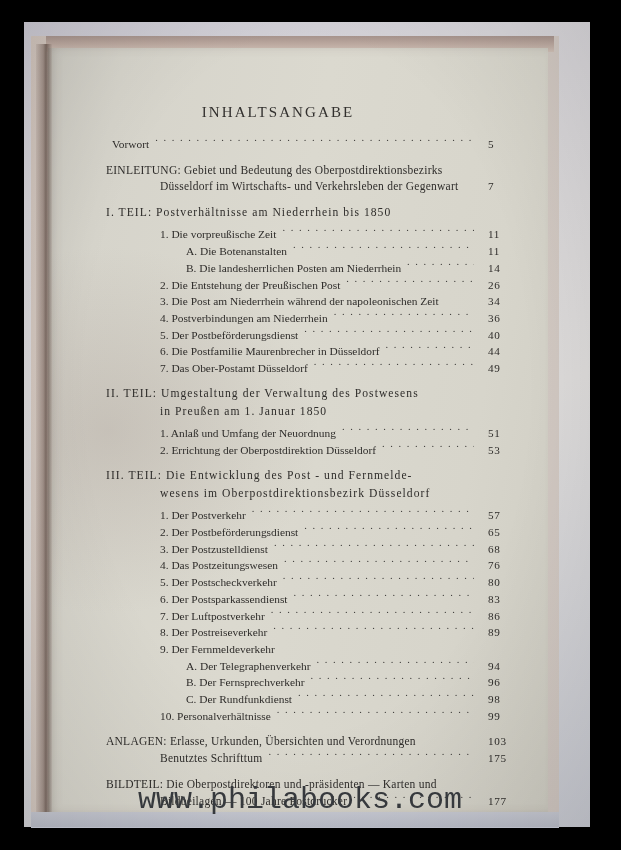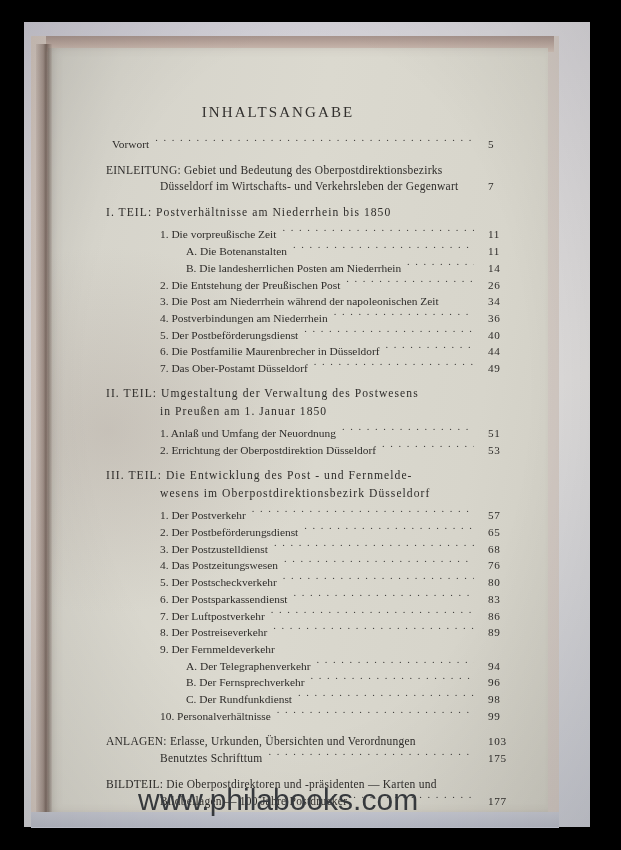--- a/index.html
+++ b/index.html
@@ -186,21 +186,21 @@
     left: 0;
     top: 0;
     width: 621px;
     height: 850px;
     pointer-events: none;
   }
   .watermark span {
     position: absolute;
     left: 138px;
     top: 783px;
-    font-family: Liberation Sans, sans-serif;
+    font-family: Liberation Mono, monospace;
     font-size: 30px;
     color: #36393d;
     letter-spacing: 0px;
     white-space: nowrap;
   }
 
   
   .vignette {
     position: absolute;
     left: 24px; top: 22px;

